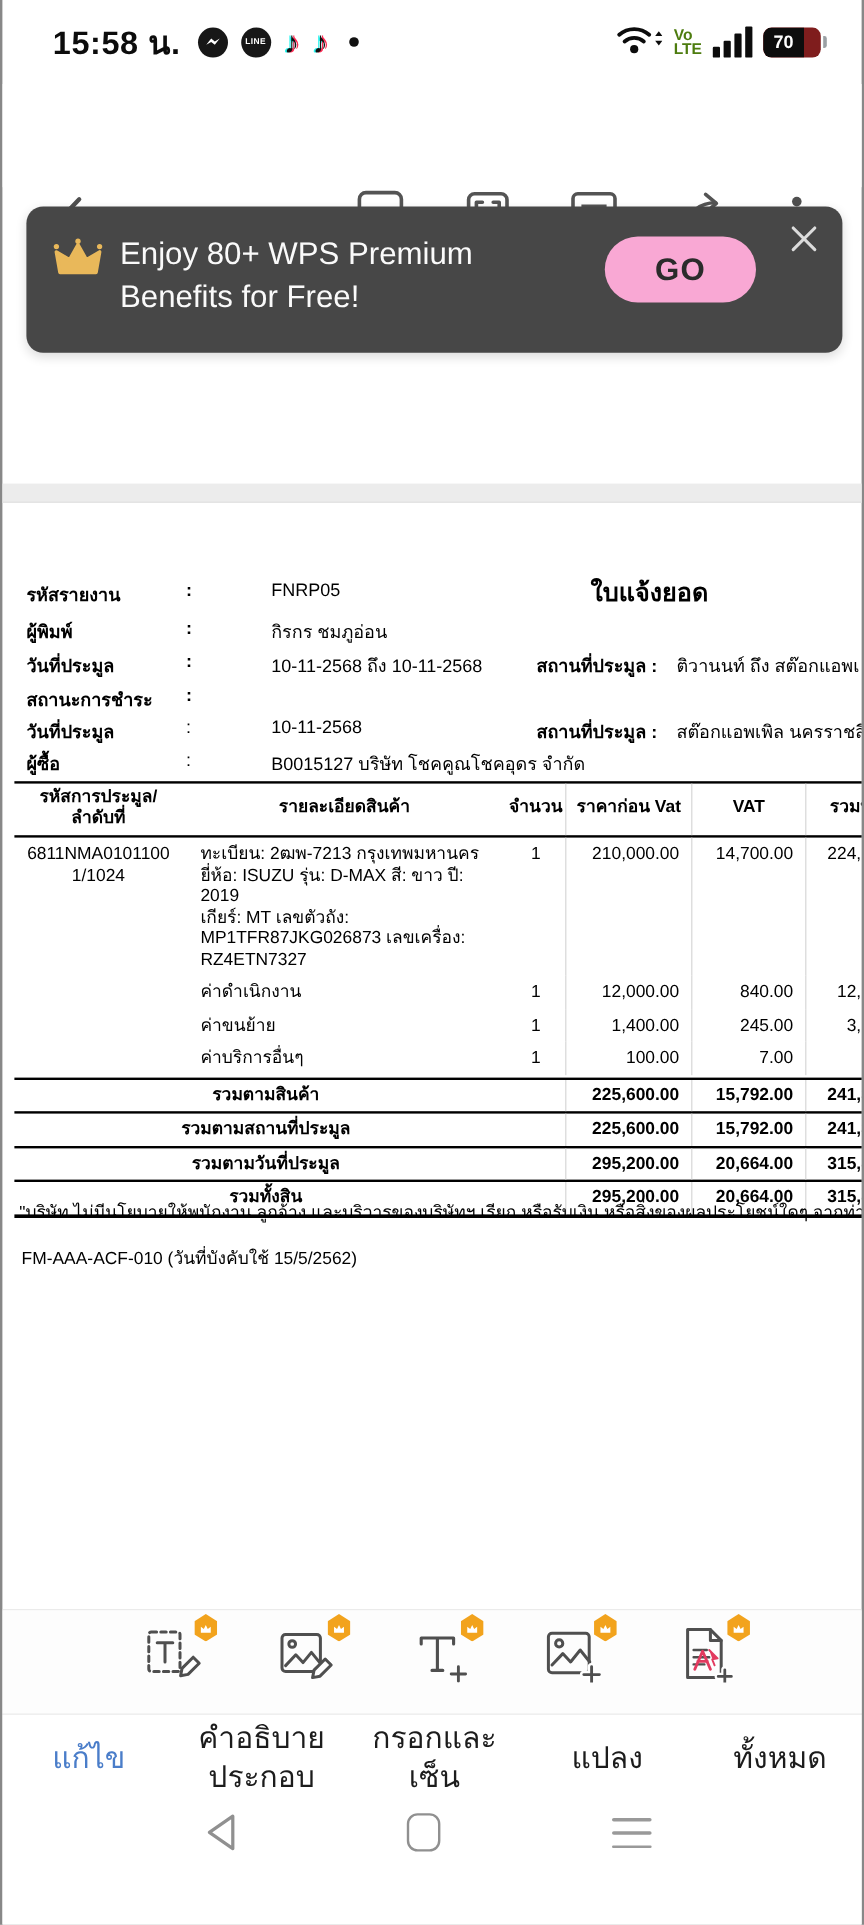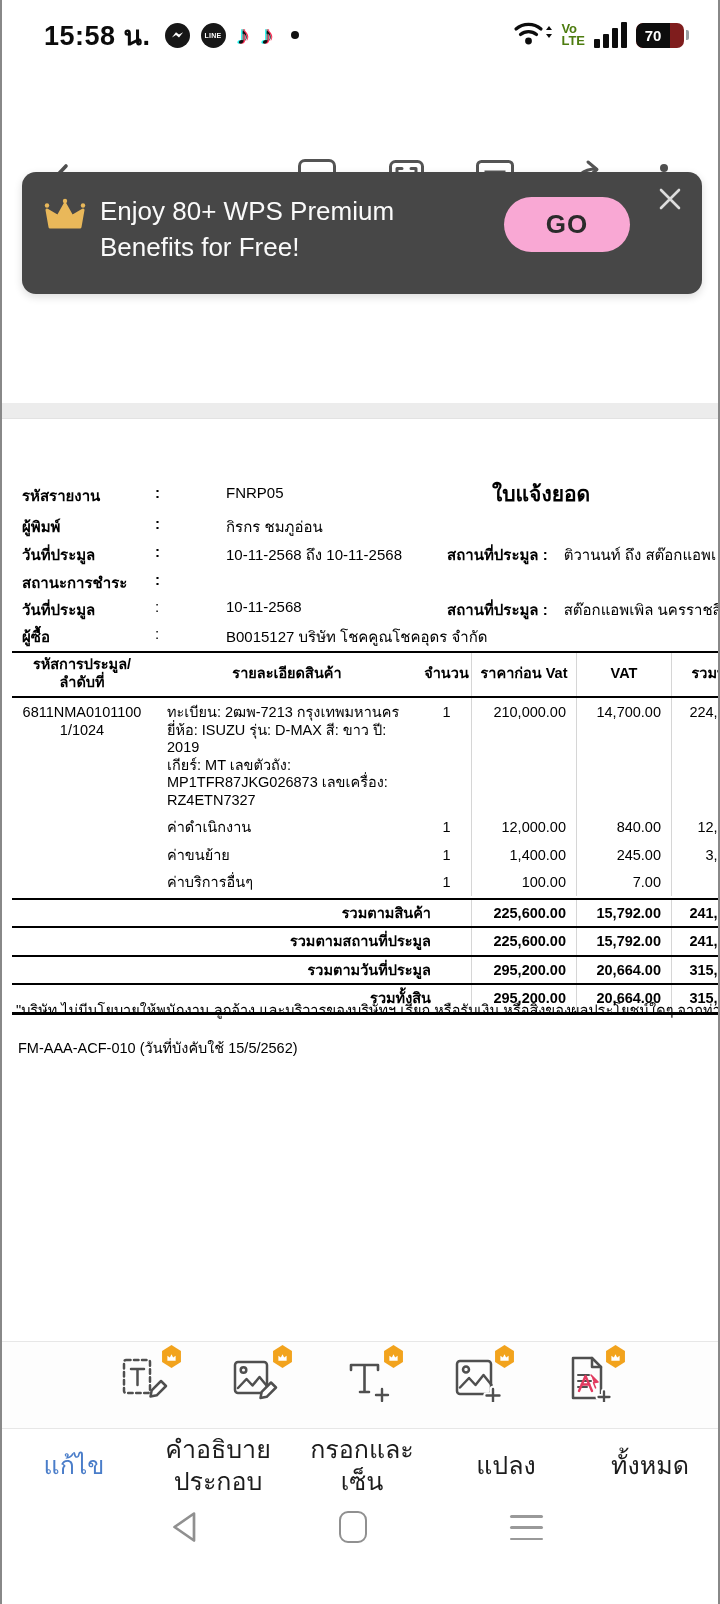--- a/index.html
+++ b/index.html
@@ -55,21 +55,21 @@
   .thead > div { padding:3px 0 5px; text-align:center; white-space:pre-line; line-height:17.5px; display:flex; align-items:center; justify-content:center; }
   .trow { display:grid; grid-template-columns:140px 270px 50px 105px 95px 100px; }
   .trow > div { padding:6px 0 4px; line-height:17.5px; }
   .c-code { text-align:center; white-space:pre-line; }
   .c-desc { padding-left:15px !important; white-space:pre-line; }
   .c-qty  { text-align:center; border-right:1px solid #d6d6d6; }
   .c-num  { text-align:right; padding-right:10px !important; border-right:1px solid #d6d6d6; }
   .c-tot  { text-align:right; padding-right:10px !important; }
   .srow { display:grid; grid-template-columns:460px 105px 95px 100px; border-top:2.3px solid #000; font-weight:700; }
   .srow > div { padding:5px 0 4px; line-height:17.5px; }
-  .s-lbl { text-align:right; padding-right:40px !important; border-right:1px solid #d6d6d6; }
+  .s-lbl { text-align:center; padding-right:40px !important; border-right:1px solid #d6d6d6; }
   .srow:last-child { border-bottom:3px solid #000; }
   .doc-note { position:absolute; left:14px; top:998px; width:920px; font-size:14.5px; white-space:nowrap; }
   .doc-form { position:absolute; left:16px; top:1036px; font-size:14.5px; }
 
   
   .tools-sep1 { position:absolute; left:0; top:1341px; width:720px; height:1px; background:#e7e7e7; }
   .tools-area { position:absolute; left:0; top:1342px; width:720px; height:86px; background:#fdfdfd; }
   .tools-row { position:absolute; left:118px; top:12px; width:492px; display:flex; justify-content:space-between; }
   .tool { position:relative; width:48px; height:48px; }
   .badge { position:absolute; right:-14px; top:-9px; width:21px; height:23px; background:#f2a31d; clip-path:polygon(50% 0%,95% 26%,95% 74%,50% 100%,5% 74%,5% 26%); display:flex; align-items:center; justify-content:center; }

